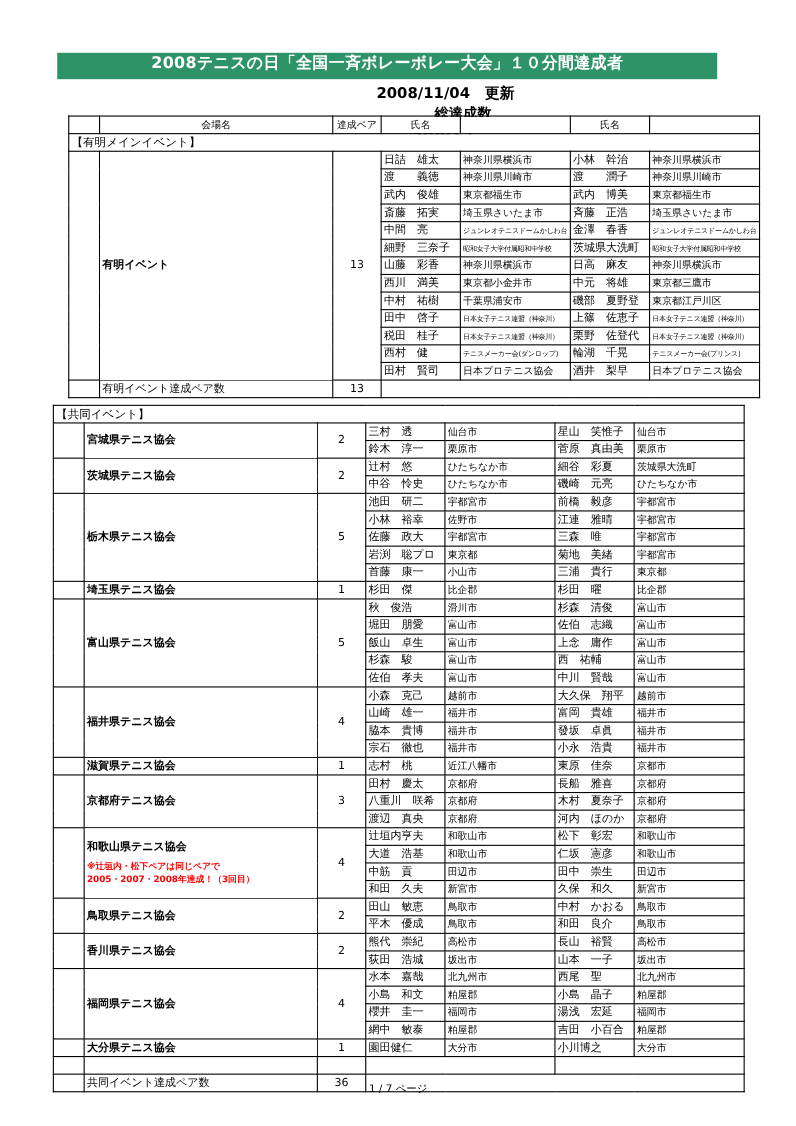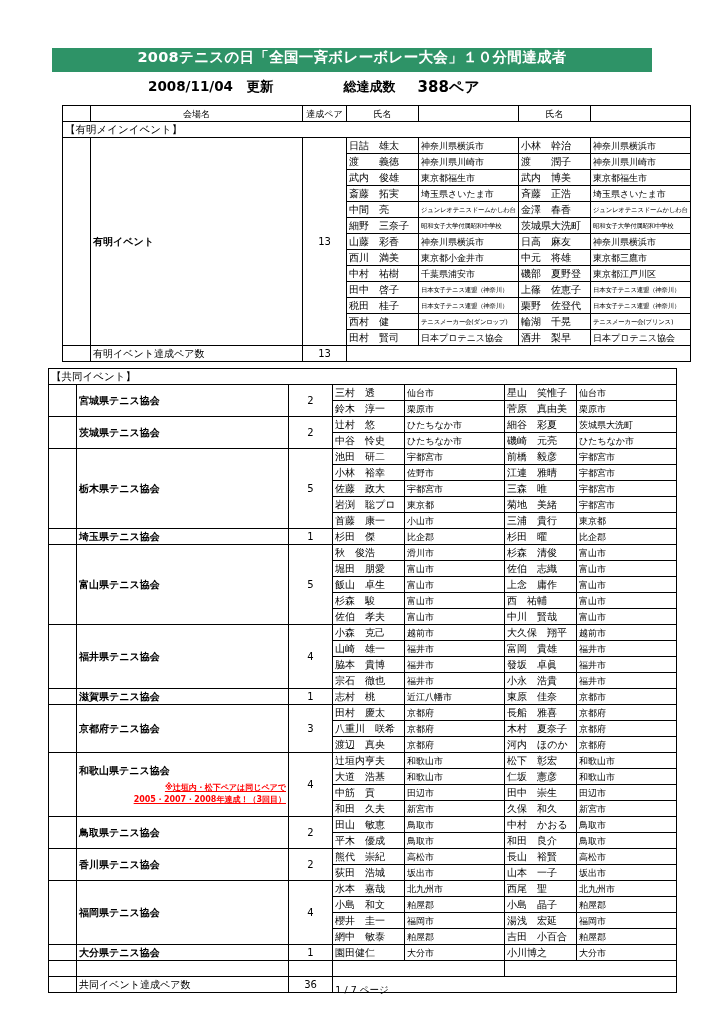--- a/index.html
+++ b/index.html
@@ -42,20 +42,21 @@
   #subtitle-row {
     position: absolute;
     left: 62px;
     top: 76px;
     width: 600px;
     height: 22px;
     display: flex;
     align-items: center;
     padding-left: 86px;
     box-sizing: border-box;
+    flex-direction: column;
   }
   #subtitle-row .sub-date {
     font-size: 13.5px;
     font-weight: bold;
     white-space: nowrap;
   }
   #subtitle-row .sub-gap { width: 38px; }
   #subtitle-row .sub-total-label {
     font-size: 13px;
     font-weight: bold;
@@ -98,21 +99,20 @@
     text-align: center;
     font-size: 9px;
     height: 17px;
   }
   .section-band {
     background: #d0f5c8;
     font-size: 10.5px;
     font-weight: normal;
     height: 19px;
     padding-left: 22px;
-    font-family: Liberation Mono, monospace;
   }
   .venue-cell {
     padding-left: 6px;
     font-size: 10px;
     vertical-align: top;
     position: relative;
   }
   .venue-cell .venue-name {
     display: block;
     padding-top: 1px;
@@ -129,25 +129,24 @@
   }
   .place-cell.tiny { font-size: 6.4px; letter-spacing: -0.2px; }
   .total-row td.total-label {
     text-align: left;
     font-size: 10px;
   }
   .note-red {
     color: #ff0000;
     font-size: 8px;
     font-weight: bold;
-    text-align: right;
+    text-align: left;
     line-height: 12px;
     padding-top: 4px;
     white-space: nowrap;
-    text-decoration: underline;
   }
   .empty-spacer td { height: 14px; }
 
   
   #page-footer {
     position: absolute;
     left: 0;
     top: 984px;
     width: 724px;
     text-align: center;

